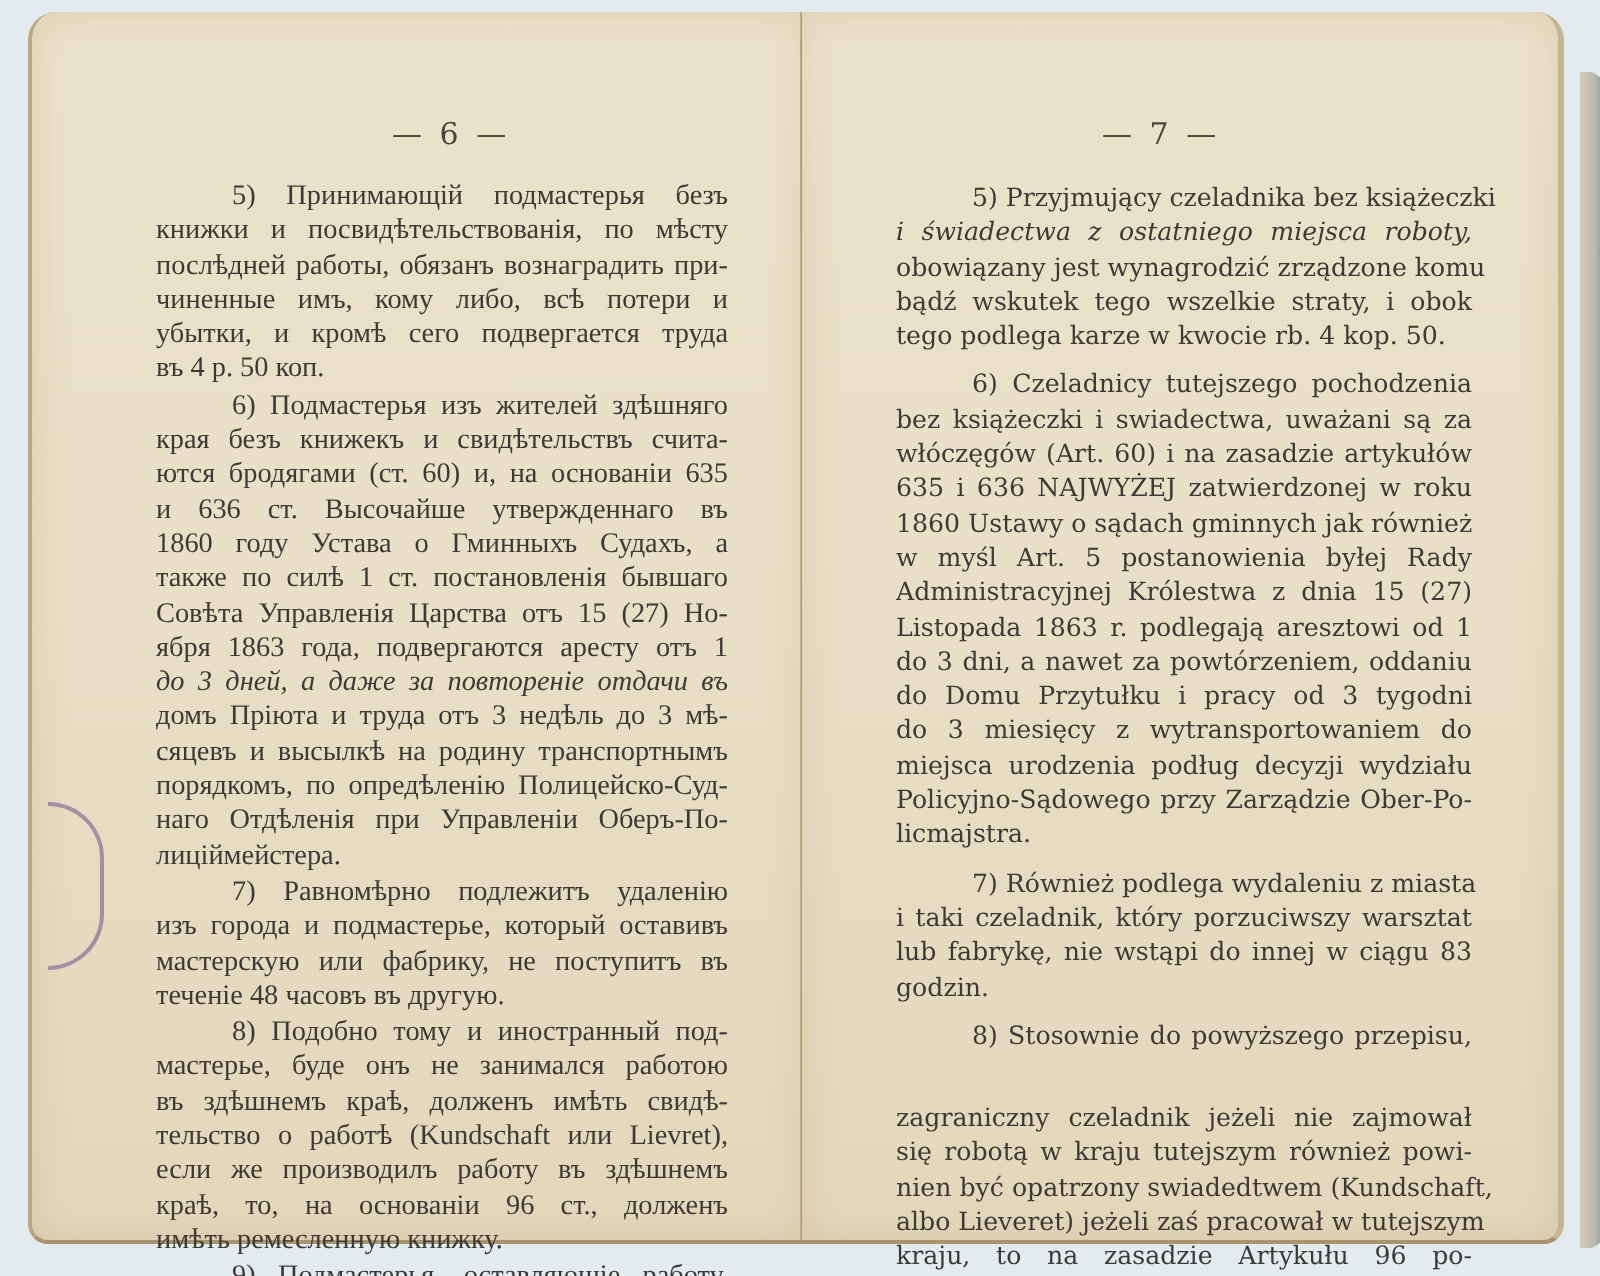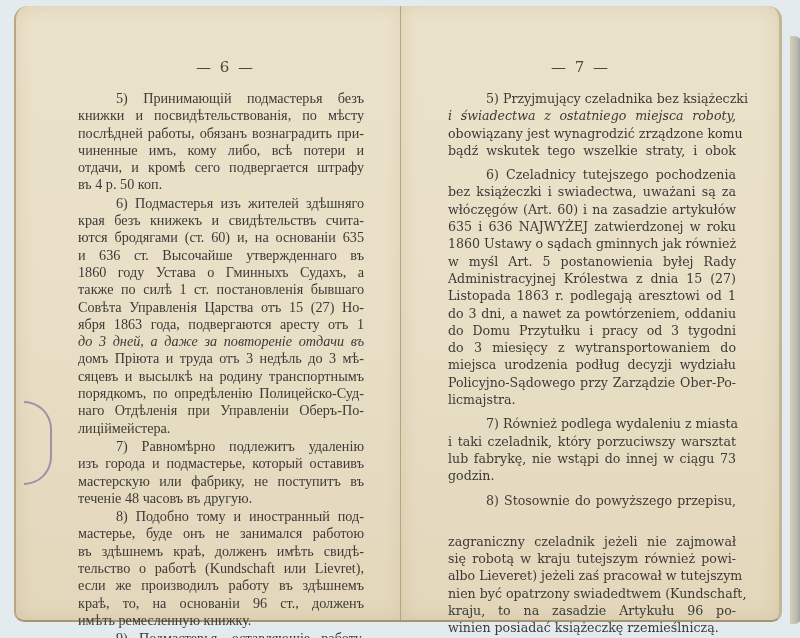--- a/index.html
+++ b/index.html
@@ -70,21 +70,21 @@
 
   <div class="page left">
     <div class="stamp"></div>
     <div class="page-number">— 6 —</div>
     <div class="text" id="left-text">
         <div class="para">
           <span class="line">5) Принимающій подмастерья безъ</span>
           <span class="line" style="text-indent: 0px;">книжки и посвидѣтельствованія, по мѣсту</span>
           <span class="line" style="text-indent: 0px;">послѣдней работы, обязанъ вознаградить при-</span>
           <span class="line" style="text-indent: 0px;">чиненные имъ, кому либо, всѣ потери и</span>
-          <span class="line" style="text-indent: 0px;">отдачи, и кромѣ сего подвергается штрафу</span>
+          <span class="line" style="text-indent: 0px;">убытки, и кромѣ сего подвергается труда</span>
           <span class="line last" style="text-indent: 0px;">въ 4 р. 50 коп.</span>
         </div>
         <div class="para">
           <span class="line">6) Подмастерья изъ жителей здѣшняго</span>
           <span class="line" style="text-indent: 0px;">края безъ книжекъ и свидѣтельствъ счита-</span>
           <span class="line" style="text-indent: 0px;">ются бродягами (ст. 60) и, на основаніи 635</span>
           <span class="line" style="text-indent: 0px;">и 636 ст. Высочайше утвержденнаго въ</span>
           <span class="line" style="text-indent: 0px;">1860 году Устава о Гминныхъ Судахъ, а</span>
           <span class="line" style="text-indent: 0px;">также по силѣ 1 ст. постановленія бывшаго</span>
           <span class="line" style="text-indent: 0px;">Совѣта Управленія Царства отъ 15 (27) Но-</span>
@@ -120,49 +120,50 @@
   <div class="spine"></div>
 
   <div class="page right">
     <div class="page-number">— 7 —</div>
     <div class="text" id="right-text">
         <div class="para">
           <span class="line">5) Przyjmujący czeladnika bez książeczki</span>
           <span class="line" style="text-indent: 0px; font-style: italic;">i świadectwa z ostatniego miejsca roboty,</span>
           <span class="line" style="text-indent: 0px;">obowiązany jest wynagrodzić zrządzone komu</span>
           <span class="line" style="text-indent: 0px;">bądź wskutek tego wszelkie straty, i obok</span>
+          <span class="line last" style="text-indent: 0px;">tego podlega karze w kwocie rb. 4 kop. 50.</span>
         </div>
         <div class="para">
           <span class="line">6) Czeladnicy tutejszego pochodzenia</span>
           <span class="line" style="text-indent: 0px;">bez książeczki i swiadectwa, uważani są za</span>
           <span class="line" style="text-indent: 0px;">włóczęgów (Art. 60) i na zasadzie artykułów</span>
           <span class="line" style="text-indent: 0px;">635 i 636 NAJWYŻEJ zatwierdzonej w roku</span>
           <span class="line" style="text-indent: 0px;">1860 Ustawy o sądach gminnych jak również</span>
           <span class="line" style="text-indent: 0px;">w myśl Art. 5 postanowienia byłej Rady</span>
           <span class="line" style="text-indent: 0px;">Administracyjnej Królestwa z dnia 15 (27)</span>
           <span class="line" style="text-indent: 0px;">Listopada 1863 r. podlegają aresztowi od 1</span>
           <span class="line" style="text-indent: 0px;">do 3 dni, a nawet za powtórzeniem, oddaniu</span>
           <span class="line" style="text-indent: 0px;">do Domu Przytułku i pracy od 3 tygodni</span>
           <span class="line" style="text-indent: 0px;">do 3 miesięcy z wytransportowaniem do</span>
           <span class="line" style="text-indent: 0px;">miejsca urodzenia podług decyzji wydziału</span>
           <span class="line" style="text-indent: 0px;">Policyjno-Sądowego przy Zarządzie Ober-Po-</span>
           <span class="line last" style="text-indent: 0px;">licmajstra.</span>
         </div>
         <div class="para">
           <span class="line">7) Również podlega wydaleniu z miasta</span>
           <span class="line" style="text-indent: 0px;">i taki czeladnik, który porzuciwszy warsztat</span>
-          <span class="line" style="text-indent: 0px;">lub fabrykę, nie wstąpi do innej w ciągu 73</span>
+          <span class="line" style="text-indent: 0px;">lub fabrykę, nie wstąpi do innej w ciągu 83</span>
           <span class="line last" style="text-indent: 0px;">godzin.</span>
         </div>
         <div class="para">
           <span class="line">8) Stosownie do powyższego przepisu,</span>
           <span class="line" style="text-indent: 0px; margin-top: 24px;">zagraniczny czeladnik jeżeli nie zajmował</span>
           <span class="line" style="text-indent: 0px;">się robotą w kraju tutejszym również powi-</span>
+          <span class="line" style="text-indent: 0px;">nien być opatrzony swiadedtwem (Kundschaft,</span>
           <span class="line" style="text-indent: 0px;">albo Lieveret) jeżeli zaś pracował w tutejszym</span>
-          <span class="line" style="text-indent: 0px;">nien być opatrzony swiadedtwem (Kundschaft,</span>
           <span class="line" style="text-indent: 0px;">kraju, to na zasadzie Artykułu 96 po-</span>
           <span class="line last" style="text-indent: 0px;">winien posiadać książeczkę rzemieślniczą.</span>
         </div>
         <div class="para">
           <span class="line">9) Czeladnicy opuszczający robotę, po-</span>
         </div>
       </div>
   </div>
 </div>
 

